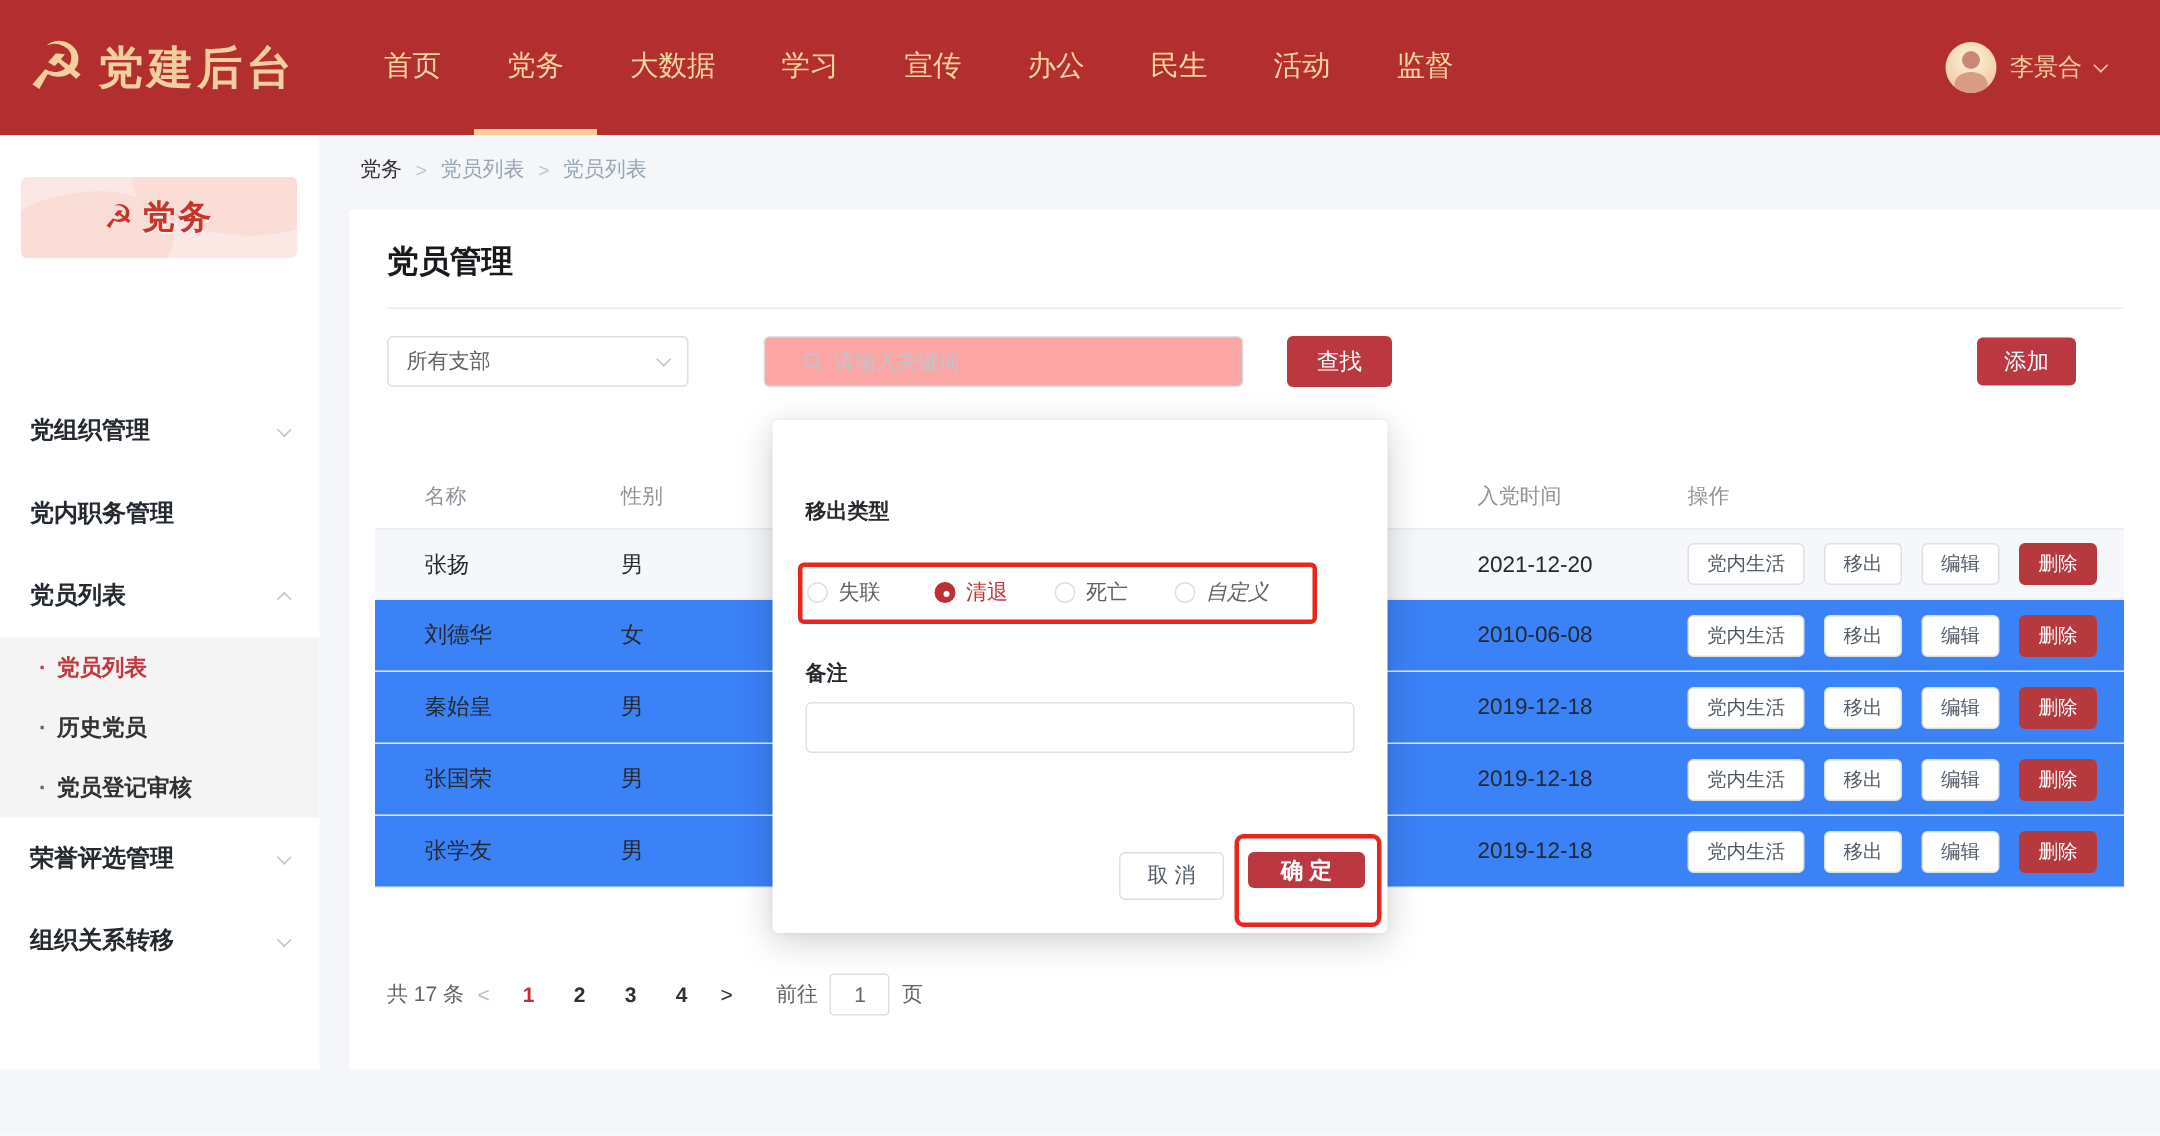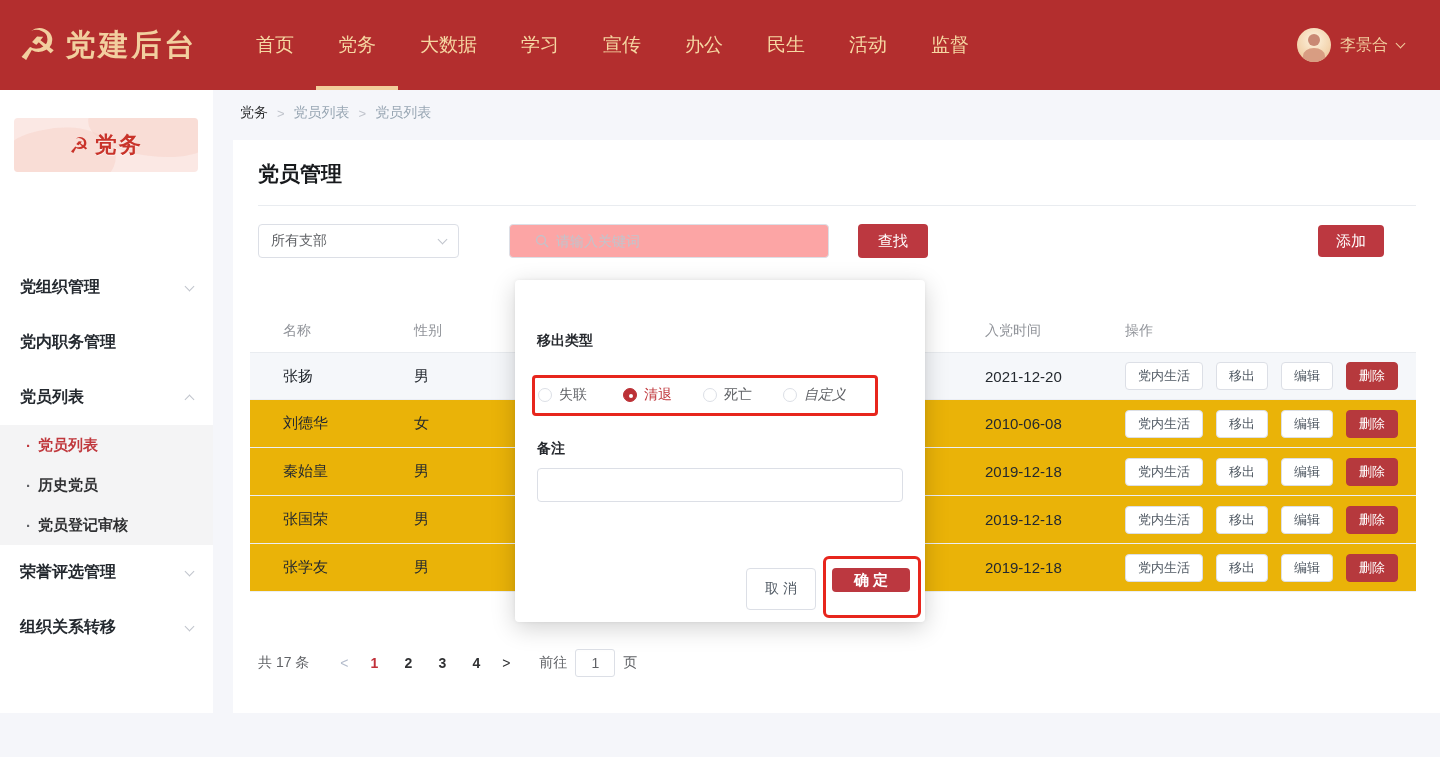--- a/index.html
+++ b/index.html
@@ -56,50 +56,50 @@
   .search-box { position:absolute; left:509px; top:224px; width:320px; height:34px; border:1px solid #dcdfe6; border-radius:4px; background:#fca5a5; display:flex; align-items:center; padding:0 25px; gap:7px; z-index:2; }
   .search-box input { border:none; outline:none; flex:1; font-size:14px; color:#606266; font-family:inherit; background:transparent; }
   .search-box input::placeholder { color:#c0c4cc; }
   .btn-red { background:#bc3840; color:#fff; border:none; border-radius:4px; font-size:15px; font-family:inherit; cursor:pointer; }
   .find-btn { position:absolute; left:858px; top:224px; width:70px; height:34px; z-index:2; }
   .add-btn { position:absolute; left:1318px; top:225px; width:66px; height:32px; z-index:2; }
 
   
   .thead { position:absolute; left:250px; top:310px; width:1166px; height:42px; display:grid; grid-template-columns:131px 571px 140px 1fr; padding-left:33px; align-items:center; font-size:14px; color:#909399; z-index:2; }
   .tbody { position:absolute; left:250px; top:352px; width:1166px; z-index:2; }
-  .trow { height:48px; display:grid; grid-template-columns:131px 571px 140px 1fr; padding-left:33px; align-items:center; border-bottom:1px solid #ebeef5; font-size:15px; color:#24292f; background:#eab308; }
+  .trow { height:48px; display:grid; grid-template-columns:131px 571px 140px 1fr; padding-left:33px; align-items:center; border-bottom:1px solid #ebeef5; font-size:15px; color:#24292f; background:#3b82f6; }
   .trow.hl { background:#f5f7fa; }
   .trow:first-child { border-top:1px solid #e9ecf0; }
   .cell-actions { display:flex; align-items:center; gap:13px; }
   .row-btn { height:28px; padding:0 12px; border:1px solid #dcdfe6; border-radius:4px; background:#fff; color:#515a64; font-size:13px; font-family:inherit; cursor:pointer; white-space:nowrap; }
   .row-btn.danger { background:#b6393d; border-color:#b6393d; color:#fff; }
 
   
   .pagination { position:absolute; left:258px; top:648px; height:30px; display:flex; align-items:center; font-size:14px; color:#606266; z-index:2; }
-  .pg-total { margin-right:22px; }
+  .pg-total { }
   .pg-arrow { width:26px; text-align:center; font-size:14px; cursor:pointer; }
   .pg-prev { color:#b4bccc; }
   .pg-next { color:#303133; }
   .pg-num { width:34px; text-align:center; font-weight:bold; color:#303133; cursor:pointer; }
   .pg-num.active { color:#c13039; }
   .pg-goto { margin-left:20px; }
   .pg-input { width:40px; height:28px; border:1px solid #dcdfe6; border-radius:3px; text-align:center; font-size:14px; color:#606266; margin:0 8px; font-family:inherit; outline:none; }
 
   
   .modal { position:absolute; left:515px; top:280px; width:410px; height:342px; background:#fff; border-radius:4px; box-shadow:0 6px 24px rgba(0,0,0,.18), 0 0 4px rgba(0,0,0,.06); z-index:40; }
   .modal-label { position:absolute; left:22px; font-size:14px; font-weight:bold; color:#26292e; }
   .radio-row { position:absolute; left:0; top:95px; width:100%; height:40px; }
   .radio { position:absolute; top:0; height:40px; display:flex; align-items:center; gap:7px; cursor:pointer; }
   .rdot { width:14px; height:14px; border-radius:50%; border:1px solid #dcdfe6; background:#fff; position:relative; }
   .radio.sel .rdot { background:#bc3136; border-color:#bc3136; }
   .radio.sel .rdot::after { content:""; position:absolute; left:5px; top:5px; width:4px; height:4px; border-radius:50%; background:#fff; }
   .radio .rlabel { font-size:14px; color:#606266; }
   .radio.sel .rlabel { color:#bf353a; }
   .note-input { position:absolute; left:22px; top:188px; width:366px; height:34px; border:1px solid #dcdfe6; border-radius:4px; font-size:14px; padding:0 10px; font-family:inherit; outline:none; color:#606266; }
-  .cancel-btn { position:absolute; left:231px; top:288px; width:70px; height:42px; border:1px solid #dcdfe6; border-radius:4px; background:#fff; color:#515a64; font-size:14px; font-family:inherit; cursor:pointer; }
+  .cancel-btn { position:absolute; left:231px; top:288px; width:70px; height:32px; border:1px solid #dcdfe6; border-radius:4px; background:#fff; color:#515a64; font-size:14px; font-family:inherit; cursor:pointer; }
   .confirm-btn { position:absolute; left:317px; top:288px; width:78px; height:24px; font-weight:bold; }
   .annotation { position:absolute; border:3px solid #e7261d; pointer-events:none; z-index:50; }
   .anno-radios { left:17px; top:95px; width:346px; height:41px; border-radius:4px; }
   .anno-confirm { left:308px; top:276px; width:98px; height:62px; border-radius:6px; }
 
   .magnifier { flex:0 0 auto; }
 </style>
 </head>
 <body>
 

